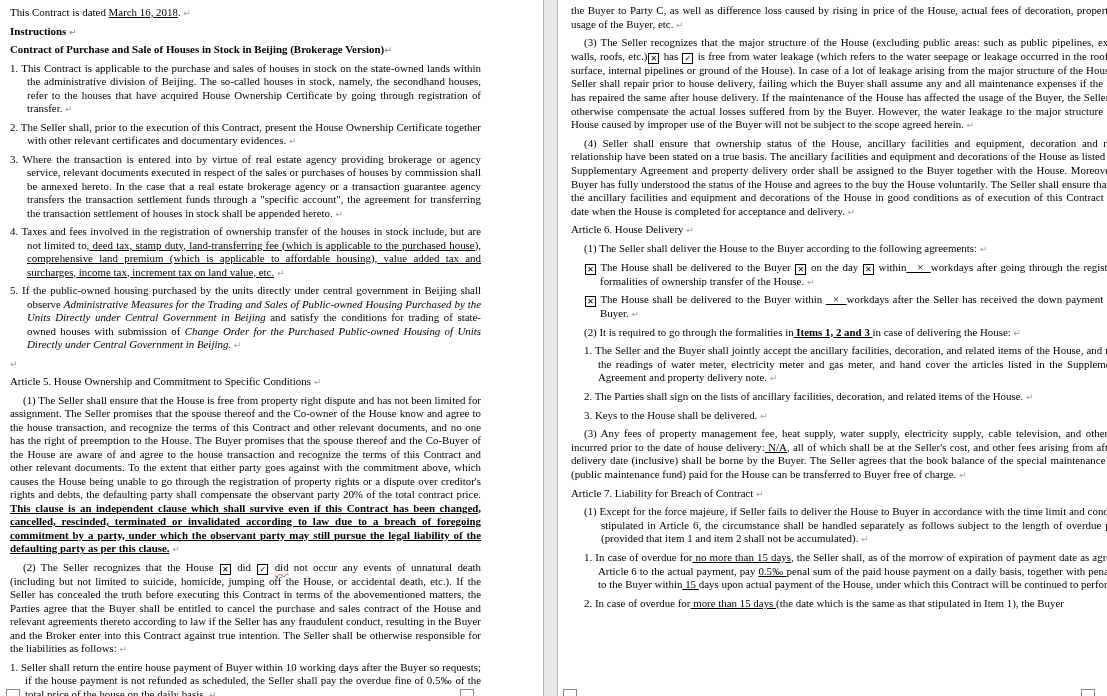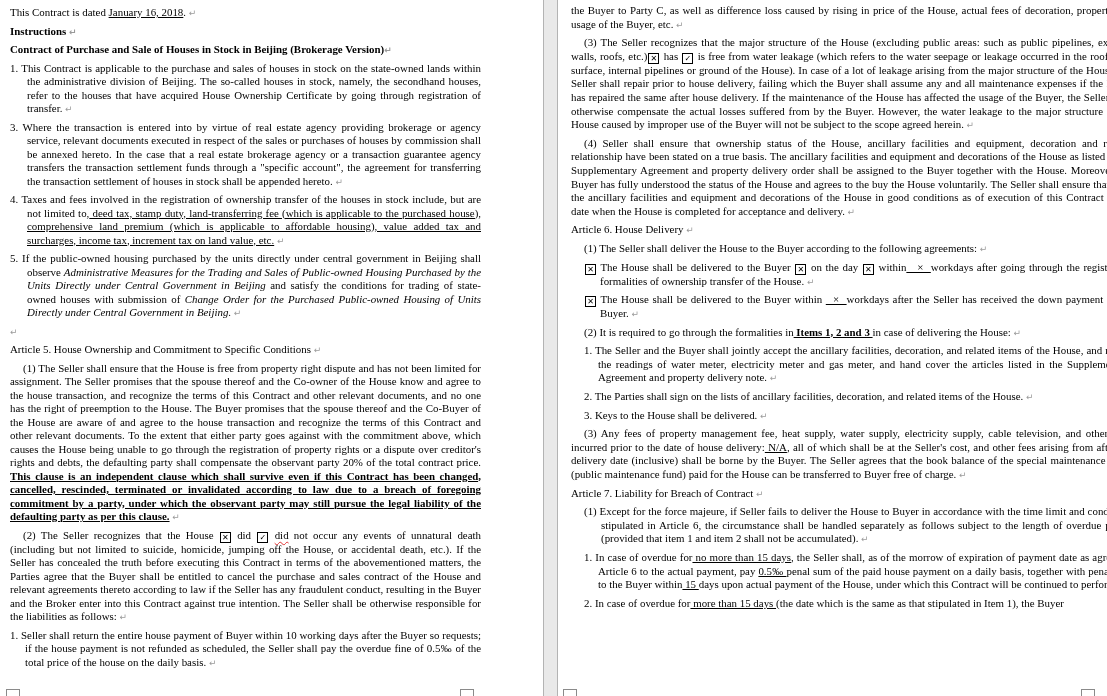--- a/index.html
+++ b/index.html
@@ -38,24 +38,25 @@
        font-family:"DejaVu Sans",sans-serif;font-size:8px;line-height:9px;
        text-align:center;vertical-align:-1px;margin:0 1px;text-indent:0;}
   .crop{position:absolute;top:689px;width:12px;height:8px;
         border:1px solid var(--cropline,#8a8a8a);border-bottom:none;background:transparent;}
 </style>
 </head>
 <body>
 
 <div class="doc">
   <div class="page page1">
-      <div class="blk dated">This Contract is dated <span class="u">January 16, 2018</span>. <span class="pm">↵</span></div>
+      <div class="blk dated">This Contract is dated <span class="u">March 16, 2018</span>. <span class="pm">↵</span></div>
       <div class="blk subtitle">Instructions <span class="pm">↵</span></div>
       <div class="blk title">Contract of Purchase and Sale of Houses in Stock in Beijing (Brokerage Version)<span class="pm">↵</span></div>
       <div class="blk li1">1. This Contract is applicable to the purchase and sales of houses in stock on the state-owned lands within the administrative division of Beijing. The so-called houses in stock, namely, the secondhand houses, refer to the houses that have acquired House Ownership Certificate by going through registration of transfer. <span class="pm">↵</span></div>
+      <div class="blk li1">2. The Seller shall, prior to the execution of this Contract, present the House Ownership Certificate together with other relevant certificates and documentary evidences. <span class="pm">↵</span></div>
       <div class="blk li1">3. Where the transaction is entered into by virtue of real estate agency providing brokerage or agency service, relevant documents executed in respect of the sales or purchases of houses by commission shall be annexed hereto. In the case that a real estate brokerage agency or a transaction guarantee agency transfers the transaction settlement funds through a "specific account", the agreement for transferring the transaction settlement of houses in stock shall be appended hereto. <span class="pm">↵</span></div>
       <div class="blk li1">4. Taxes and fees involved in the registration of ownership transfer of the houses in stock include, but are not limited to,<span class="u">&nbsp;deed tax, stamp duty, land-transferring fee (which is applicable to the purchased house), comprehensive land premium (which is applicable to affordable housing), value added tax and surcharges, income tax, increment tax on land value, etc.</span> <span class="pm">↵</span></div>
       <div class="blk li1">5. If the public-owned housing purchased by the units directly under central government in Beijing shall observe <span class="i">Administrative Measures for the Trading and Sales of Public-owned Housing Purchased by the Units Directly under Central Government in Beijing</span> and satisfy the conditions for trading of state-owned houses with submission of <span class="i">Change Order for the Purchased Public-owned Housing of Units Directly under Central Government in Beijing</span>. <span class="pm">↵</span></div>
       <div class="blk cmark"><span class="pm">↵</span></div>
       <div class="blk h">Article 5. House Ownership and Commitment to Specific Conditions <span class="pm">↵</span></div>
       <div class="blk pind">(1) The Seller shall ensure that the House is free from property right dispute and has not been limited for assignment. The Seller promises that the spouse thereof and the Co-owner of the House know and agree to the house transaction, and recognize the terms of this Contract and other relevant documents, and no one has the right of preemption to the House. The Buyer promises that the spouse thereof and the Co-Buyer of the House are aware of and agree to the house transaction and recognize the terms of this Contract and other relevant documents. To the extent that either party goes against with the commitment above, which causes the House being unable to go through the registration of property rights or a dispute over creditor's rights and debts, the defaulting party shall compensate the observant party 20% of the total contract price. <span class="bu">This clause is an independent clause which shall survive even if this Contract has been changed, cancelled, rescinded, terminated or invalidated according to law due to a breach of foregoing commitment by a party, under which the observant party may still pursue the legal liability of the defaulting party as per this clause.</span> <span class="pm">↵</span></div>
       <div class="blk pind">(2) The Seller recognizes that the House <span class="chk">✕</span> did <span class="chk">✓</span> <span class="rw">did</span> not occur any events of unnatural death (including but not limited to suicide, homicide, jumping off the House, or accidental death, etc.). If the Seller has concealed the truth before executing this Contract in terms of the abovementioned matters, the Parties agree that the Buyer shall be entitled to cancel the purchase and sales contract of the House and relevant agreements thereto according to law if the Seller has any fraudulent conduct, resulting in the Buyer and the Broker enter into this Contract against true intention. The Seller shall be otherwise responsible for the liabilities as follows: <span class="pm">↵</span></div>
       <div class="blk li2">1. Seller shall return the entire house payment of Buyer within 10 working days after the Buyer so requests; if the house payment is not refunded as scheduled, the Seller shall pay the overdue fine of 0.5‰ of the total price of the house on the daily basis. <span class="pm">↵</span></div>
     </div>
   <div class="gutter"></div>

